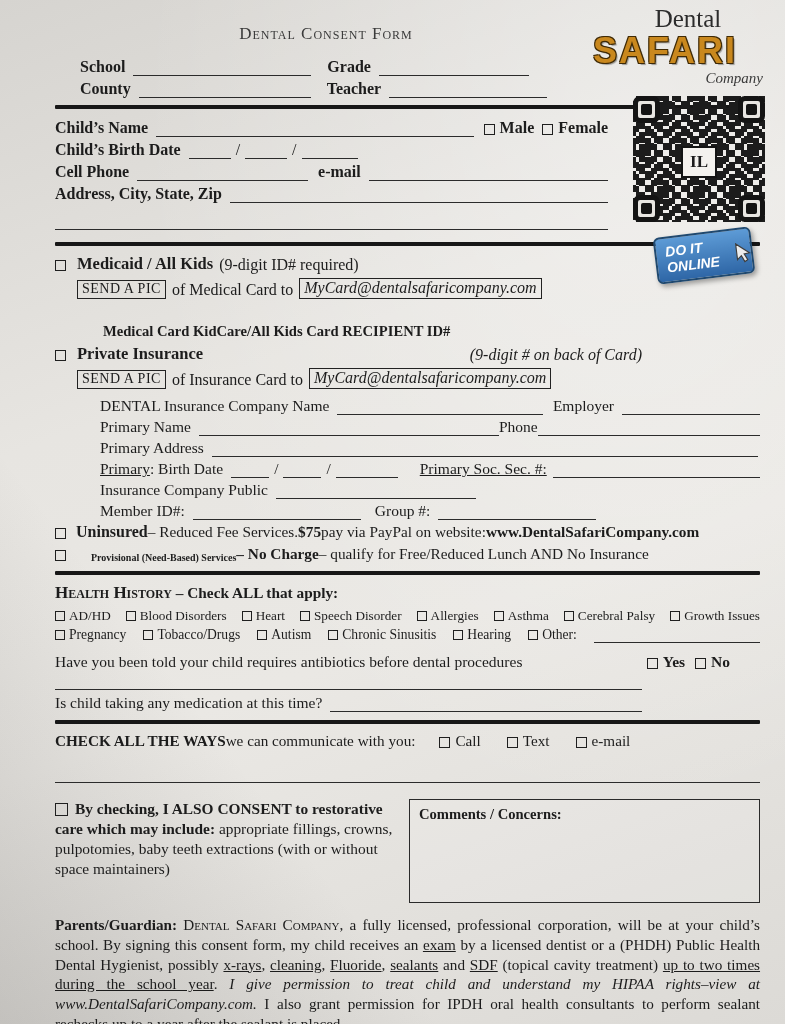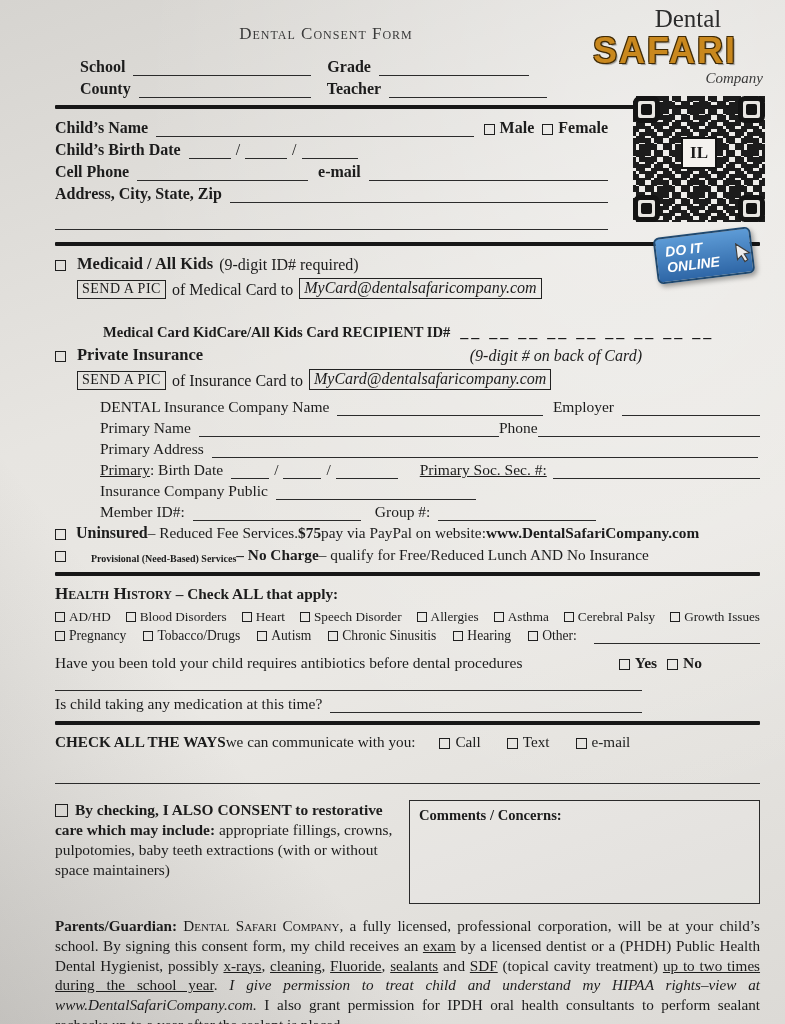--- a/index.html
+++ b/index.html
@@ -40,21 +40,21 @@
 
   
   .child{ padding-right:152px; margin-top:10px; }
   .qr{ position:absolute; top:96px; right:20px; width:132px; height:126px;
     background:
       repeating-conic-gradient(#1c1c1c 0% 25%, transparent 0% 50%) 0 0 / 12px 12px,
       repeating-conic-gradient(#1c1c1c 0% 25%, transparent 0% 50%) 3px 5px / 18px 14px; }
   .finder{ position:absolute; width:27px; height:27px; border:5px solid #141414; border-radius:7px; background:#e8e6e2; }
   .finder::after{ content:""; position:absolute; inset:3px; background:#141414; border-radius:2px; }
   .f-tl{ top:0; left:0; } .f-tr{ top:0; right:0; } .f-bl{ bottom:0; left:0; } .f-br{ bottom:0; right:0; }
-  .qr-label{ position:absolute; top:41px; left:48px; width:36px; height:32px; background:#f4f2ee; border:2px solid #141414;
+  .qr-label{ position:absolute; top:50px; left:48px; width:36px; height:32px; background:#f4f2ee; border:2px solid #141414;
     display:flex; align-items:center; justify-content:center; font-weight:bold; font-size:17px; }
   .badge{ position:absolute; top:232px; right:32px; width:98px; padding:5px 16px 6px 9px;
     background:linear-gradient(180deg,#5d9bd6,#2e66a6); border:2px solid #20496f; border-radius:6px;
     transform:rotate(-7deg); color:#fff; font-family:"Liberation Sans",sans-serif; font-weight:bold; font-style:italic;
     font-size:14px; line-height:1.15; box-shadow:2px 3px 5px rgba(0,0,0,.35); z-index:5; }
   .badge .cursor{ position:absolute; right:-4px; top:12px; }
 
   
   .send-pic{ border:1.3px solid #222; padding:0 4px 1px; font-size:14px; letter-spacing:.5px; margin-right:6px; }
   .email-box{ border:1.3px solid #222; padding:0 4px 1px; font-style:italic; margin-left:6px; }
@@ -163,21 +163,20 @@
       <span class="b" style="font-size:16.5px;margin:0 6px 0 6px">Medicaid / All Kids</span>
       <span>(9-digit ID# required)</span>
     </div>
     <div class="row indent2">
       <span class="send-pic">SEND A PIC</span>
       <span>of Medical Card to</span>
       <span class="email-box">MyCard@dentalsafaricompany.com</span>
     </div>
     <div class="row indent3" style="margin-top:24px">
       <span class="b" style="font-size:14.6px">Medical Card KidCare/All Kids Card RECIPIENT ID#</span>
-      <span class="blanks-str">__  __  __  __  __  __  __  __  __</span>
     </div>
     <div class="row">
       <span class="cb"></span>
       <span class="b" style="font-size:16.5px;margin-left:6px">Private Insurance</span>
       <span class="i" style="margin-left:auto;margin-right:118px">(9-digit # on back of Card)</span>
     </div>
     <div class="row indent2">
       <span class="send-pic">SEND A PIC</span>
       <span>of Insurance Card to</span>
       <span class="email-box">MyCard@dentalsafaricompany.com</span>
@@ -302,21 +301,21 @@
           <span class="cb"></span>
           <span>Other:</span>
         </span>
       <span class="fill"></span>
     </div>
     <div class="row" style="margin-top:10px;font-size:15.5px">
       <span>Have you been told your child requires antibiotics before dental procedures</span>
       <span class="cb" style="margin-left:auto"></span>
       <span class="b">Yes</span>
       <span class="cb" style="margin-left:10px"></span>
-      <span class="b" style="margin-right:58px">No</span>
+      <span class="b" style="margin-right:30px">No</span>
     </div>
     <div class="row" style="font-size:15.5px">
       <span class="fill" style="margin-right:118px"></span>
     </div>
     <div class="row" style="font-size:15.5px">
       <span class="lbl">Is child taking any medication at this time?</span>
       <span class="fill" style="margin-right:118px"></span>
     </div>
   </div>
 

